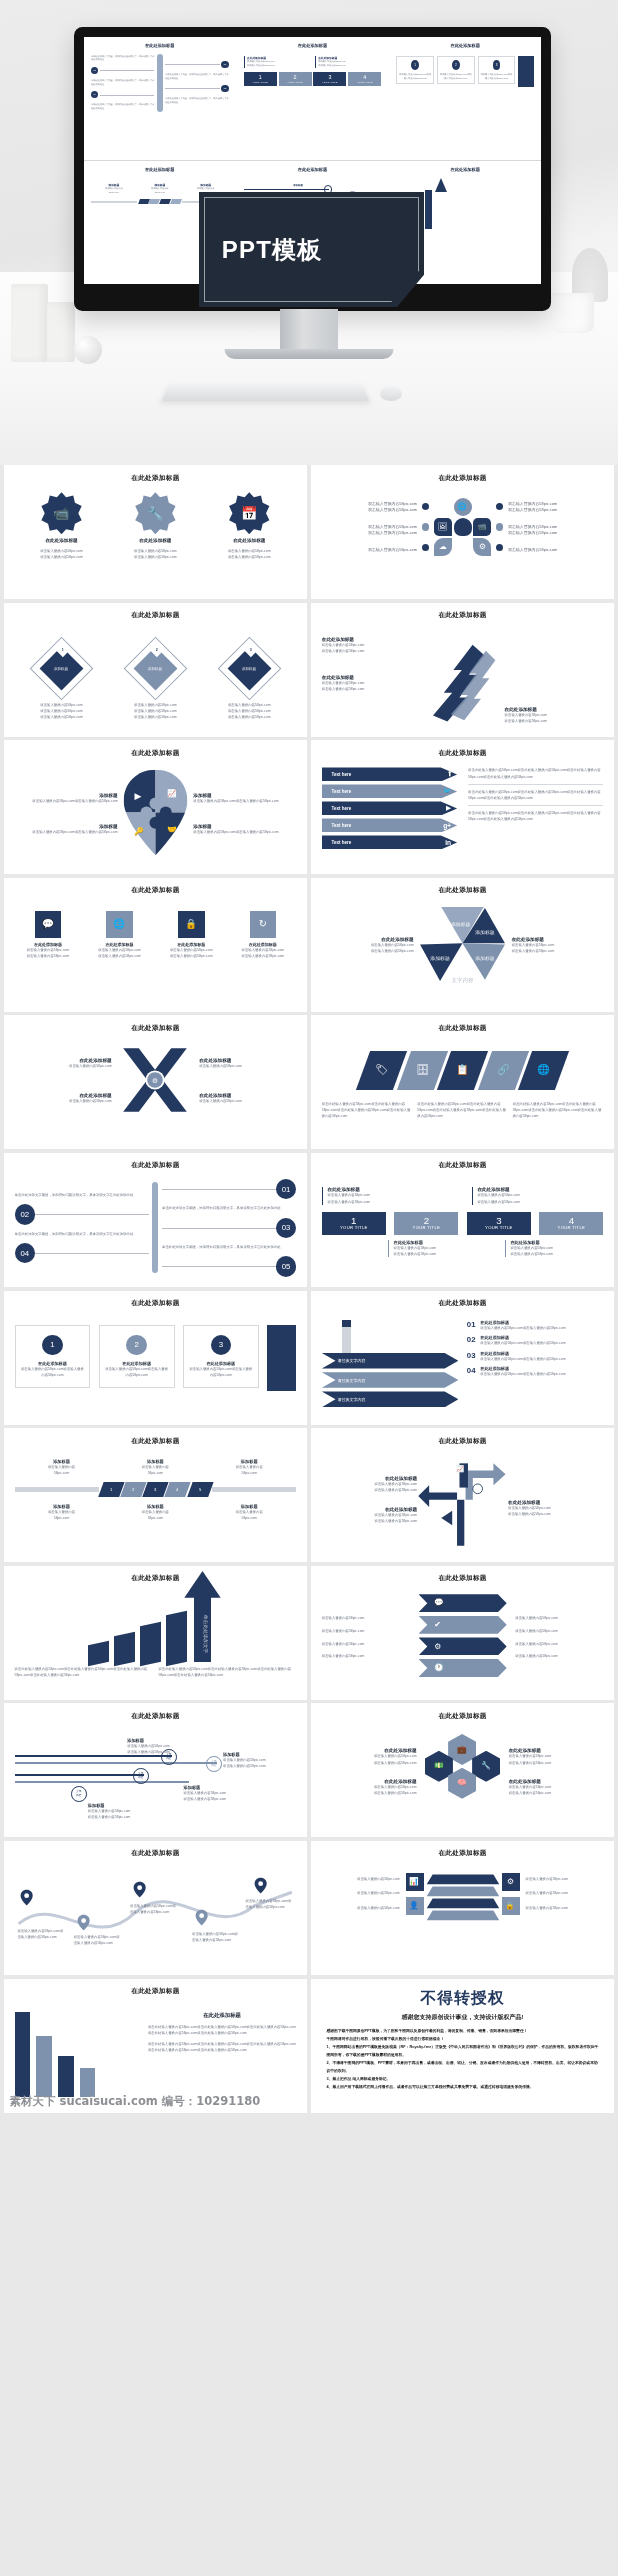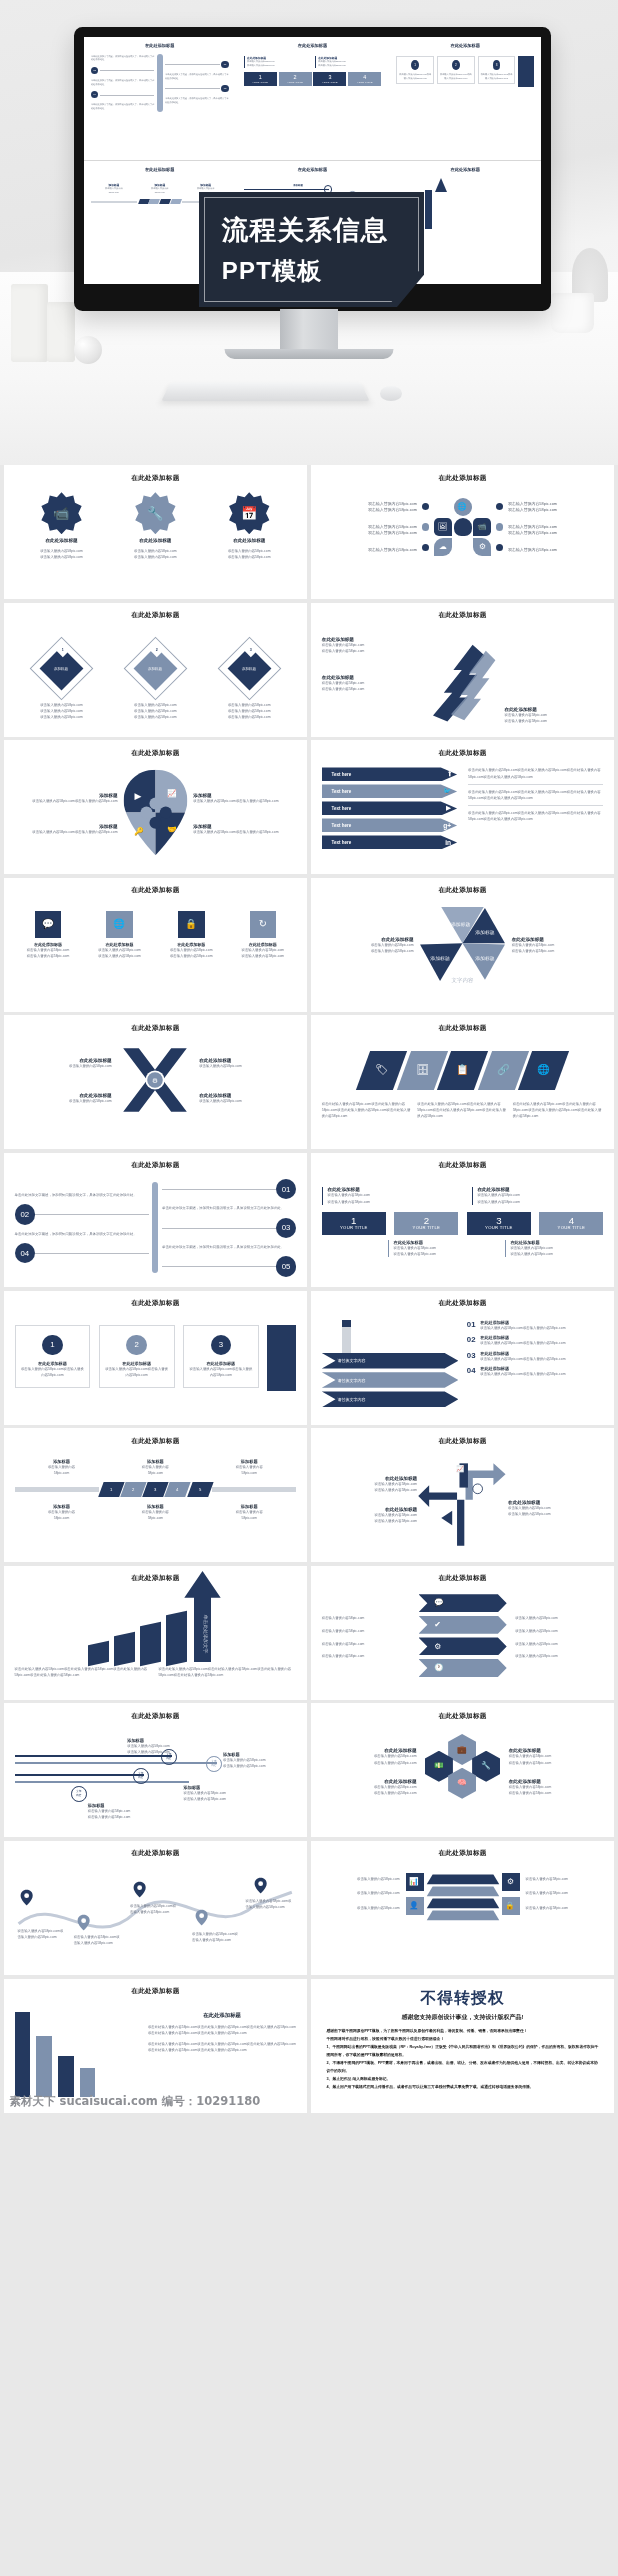--- a/index.html
+++ b/index.html
@@ -357,21 +357,20 @@
         </div>
       </div>
     </div>
     <div class="imac-neck"></div>
     <div class="imac-foot"></div>
     <div class="keyboard"></div>
     <div class="mouse"></div>
 
     <div class="title-card">
       <div class="inner">
-        <div class="l1">流程关系信息</div>
         <div class="l2">PPT模板</div>
       </div>
     </div>
   </div>
 
   <div class="grid">
 
     <div class="slide">
       <div class="s-title">在此处添加标题</div>
       <div class="row3">

